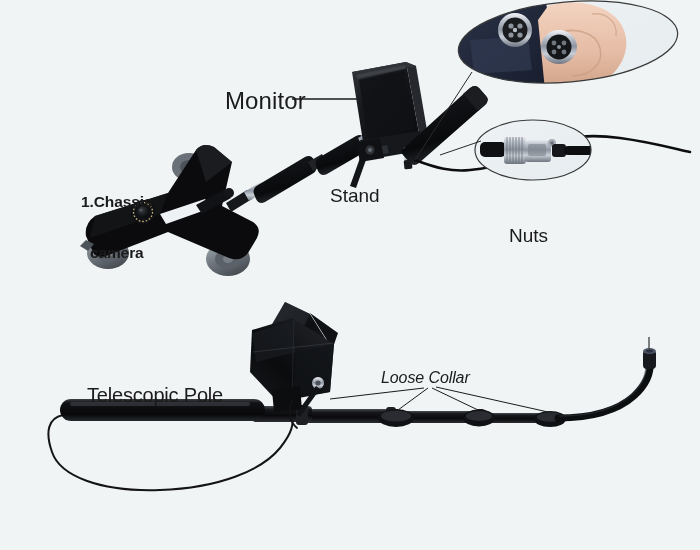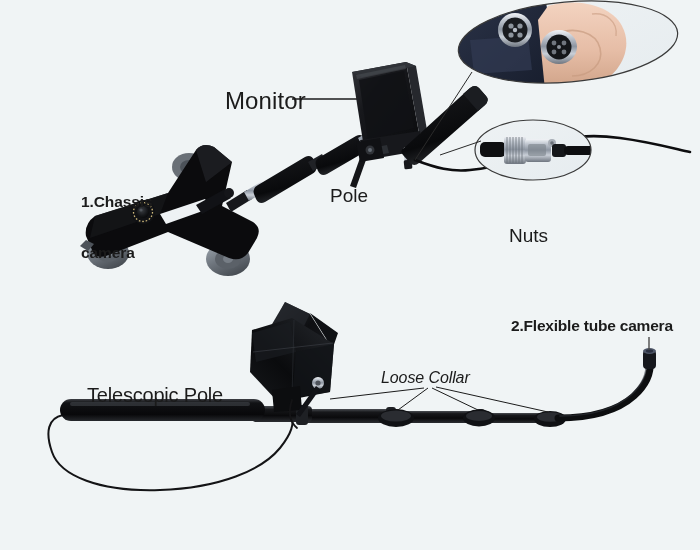--- a/index.html
+++ b/index.html
@@ -26,21 +26,21 @@
   .lbl {
     position: absolute;
     color: #1b1b1b;
     white-space: pre;
     line-height: 1.08;
   }
   .lbl-chassis {
     left: 81px; top: 161px;
     font-size: 15.5px;
     font-weight: 700;
-    text-align: left;
+    text-align: center;
     letter-spacing: -0.1px;
   }
   .lbl-monitor {
     left: 225px; top: 88px;
     font-size: 24px;
     letter-spacing: 0.1px;
   }
   .lbl-stand {
     left: 330px; top: 186px;
     font-size: 19px;
@@ -417,23 +417,22 @@
     </g>
   </svg>
 
   <div class="lbl lbl-chassis">
     <div>1.Chassis</div>
     <div>camera</div>
   </div>
 
   <div class="lbl lbl-monitor">Monitor</div>
 
-  <div class="lbl lbl-stand">Pole</div>
+  <div class="lbl lbl-stand">Stand</div>
 
   <div class="lbl lbl-nuts">Nuts</div>
 
   <div class="lbl lbl-telescopic">Telescopic Pole</div>
 
   <div class="lbl lbl-loose">Loose Collar</div>
 
-  <div class="lbl lbl-flex">2.Flexible tube camera</div>
 
 </div>
 
 </body></html>

